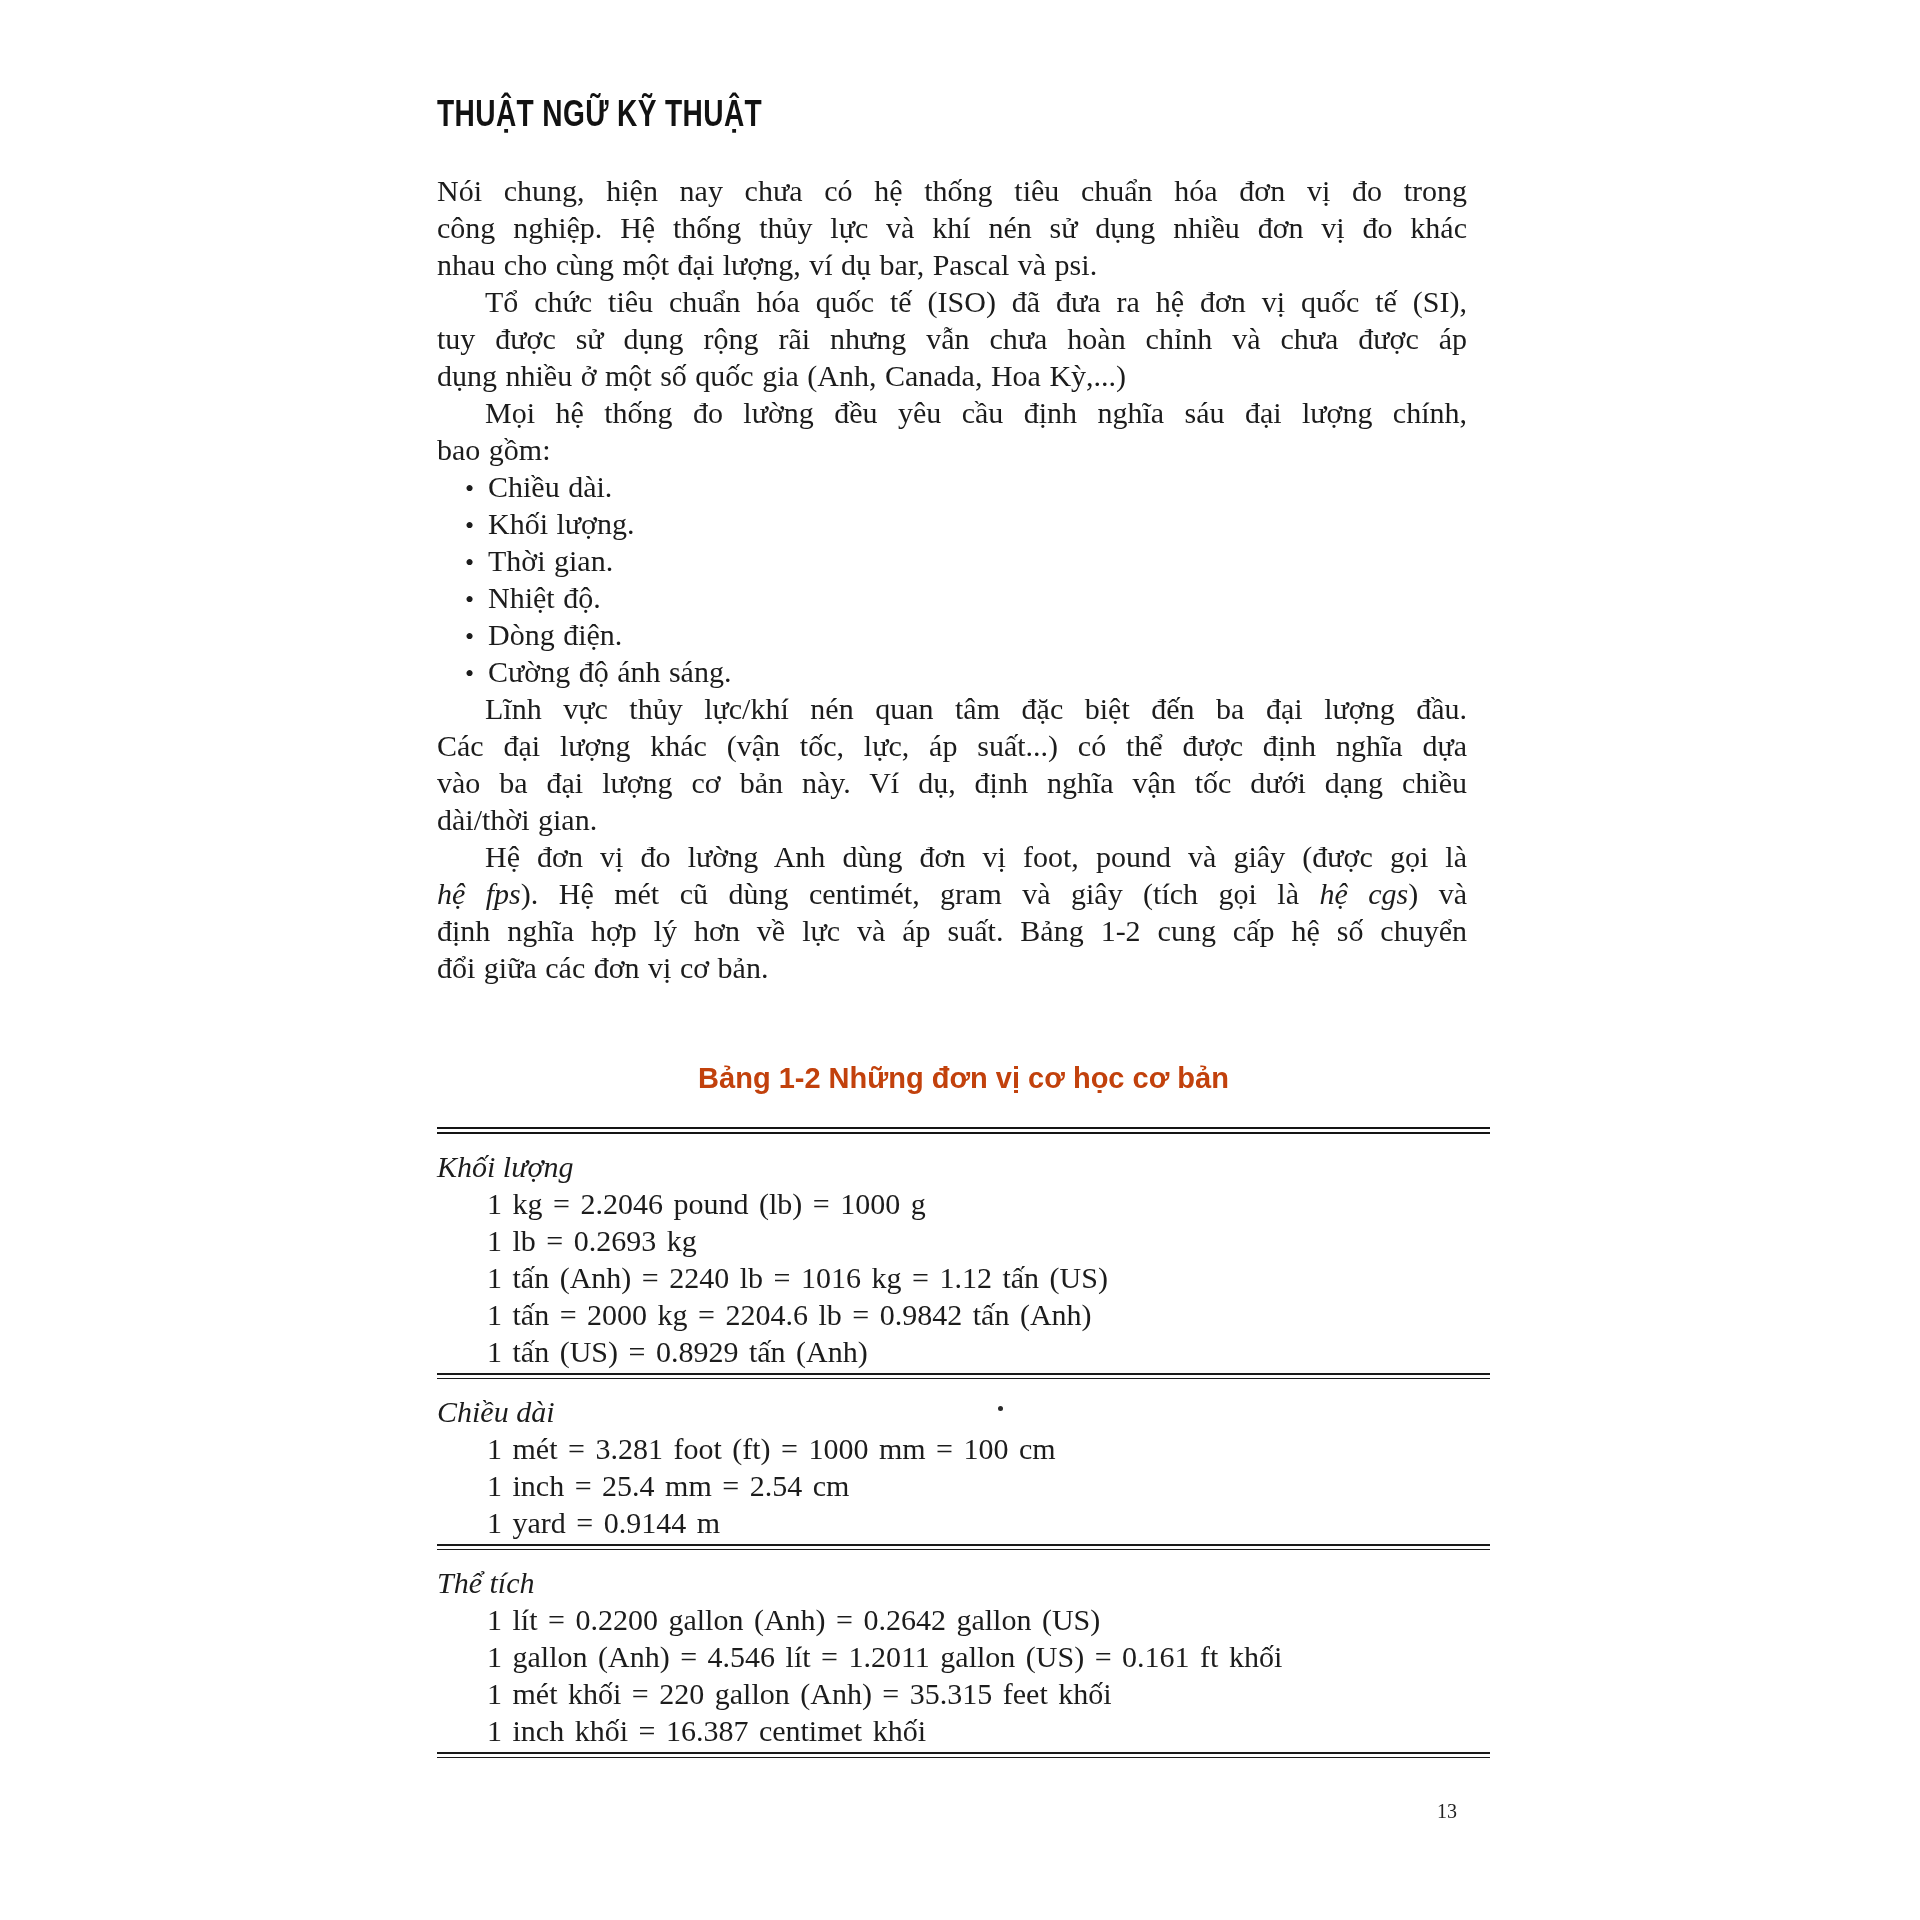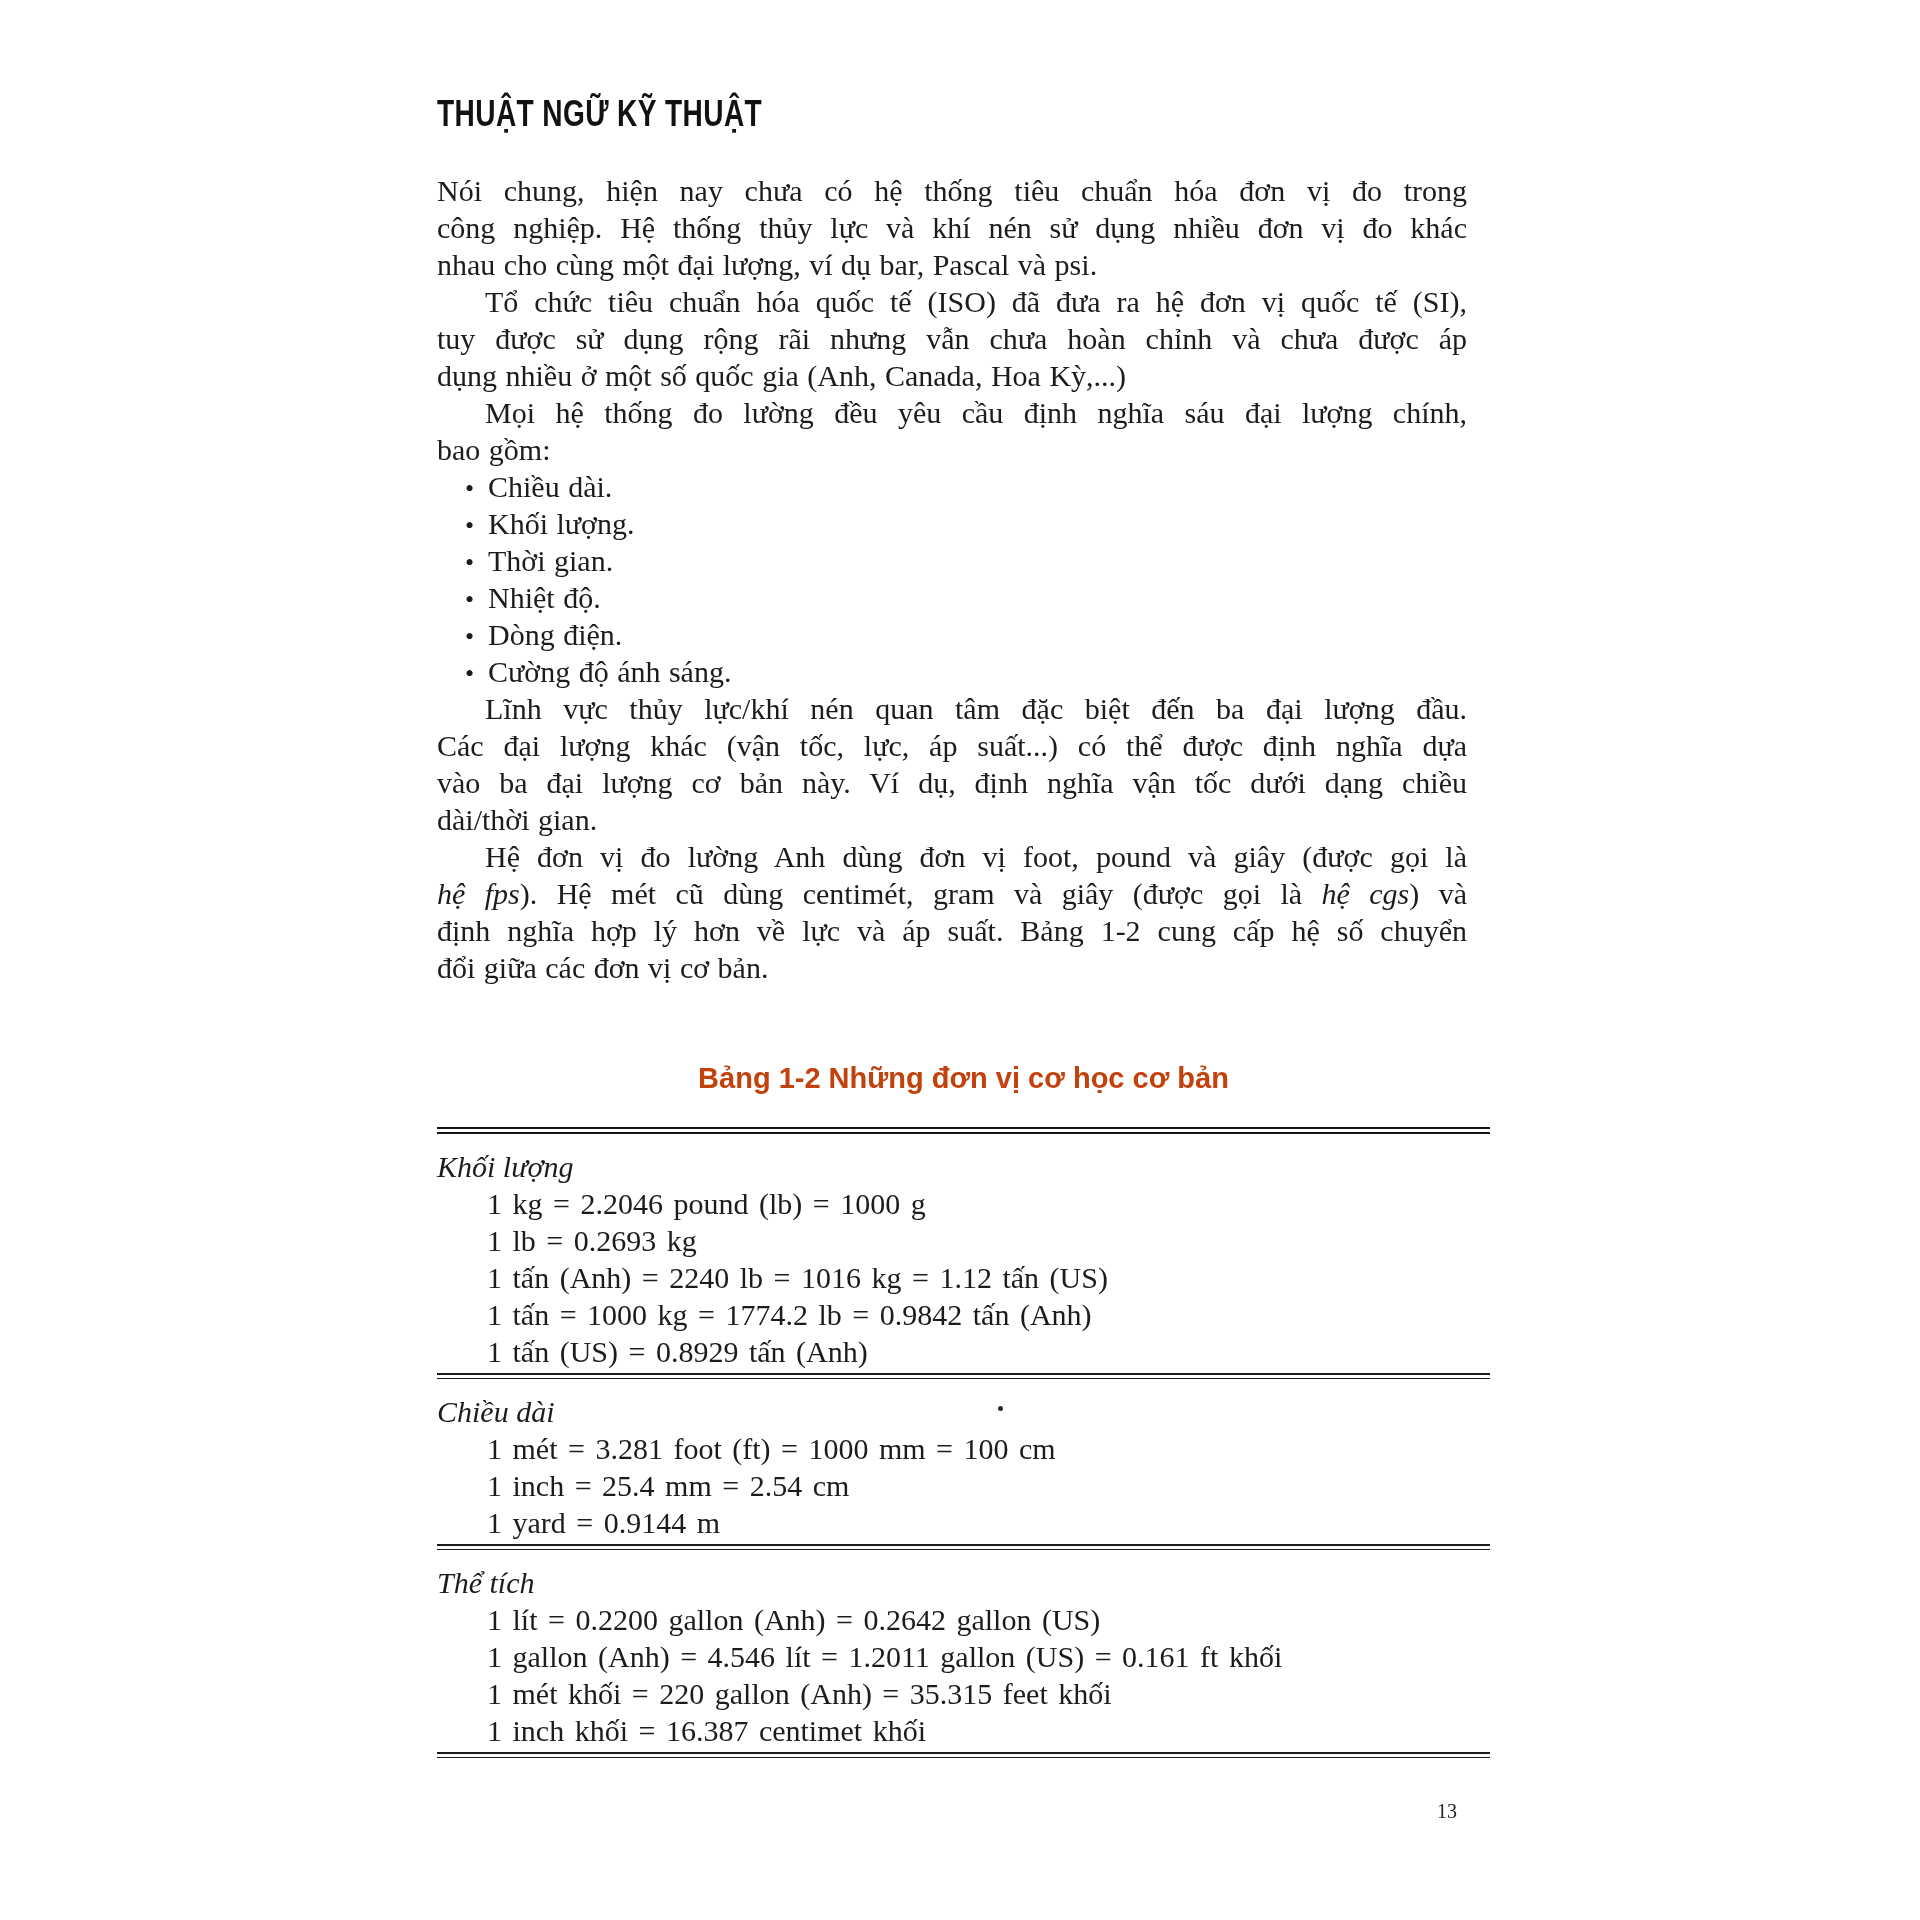--- a/index.html
+++ b/index.html
@@ -81,35 +81,35 @@
         <div class="line bullet-line"><span class="bullet">•</span><span>Cường độ ánh sáng.</span></div>
       </div>
       <div>
         <div class="line just indent"><span>Lĩnh vực thủy lực/khí nén quan tâm đặc biệt đến ba đại lượng đầu.</span></div>
         <div class="line just"><span>Các đại lượng khác (vận tốc, lực, áp suất...) có thể được định nghĩa dựa</span></div>
         <div class="line just"><span>vào ba đại lượng cơ bản này. Ví dụ, định nghĩa vận tốc dưới dạng chiều</span></div>
         <div class="line"><span>dài/thời gian.</span></div>
       </div>
       <div>
         <div class="line just indent"><span>Hệ đơn vị đo lường Anh dùng đơn vị foot, pound và giây (được gọi là</span></div>
-        <div class="line just"><i>hệ fps</i><span>). Hệ mét cũ dùng centimét, gram và giây (được gọi là </span><i>hệ cgs</i><span>) và</span></div>
+        <div class="line just"><i>hệ fps</i><span>). Hệ mét cũ dùng centimét, gram và giây (tích gọi là </span><i>hệ cgs</i><span>) và</span></div>
         <div class="line just"><span>định nghĩa hợp lý hơn về lực và áp suất. Bảng 1-2 cung cấp hệ số chuyển</span></div>
         <div class="line"><span>đổi giữa các đơn vị cơ bản.</span></div>
       </div>
     </div>
 
   <div class="caption">Bảng 1-2 Những đơn vị cơ học cơ bản</div>
 
   <div class="units-table" id="units-table">
       <div class="rule-thick"></div>
       <div class="sec-heading">Khối lượng</div>
       <div class="t-row">1 kg = 2.2046 pound (lb) = 1000 g</div>
       <div class="t-row">1 lb = 0.2693 kg</div>
       <div class="t-row">1 tấn (Anh) = 2240 lb = 1016 kg = 1.12 tấn (US)</div>
-      <div class="t-row">1 tấn = 1000 kg = 1774.2 lb = 0.9842 tấn (Anh)</div>
+      <div class="t-row">1 tấn = 2000 kg = 2204.6 lb = 0.9842 tấn (Anh)</div>
       <div class="t-row">1 tấn (US) = 0.8929 tấn (Anh)</div>
       <div class="rule-double"></div>
       <div class="sec-heading">Chiều dài</div>
       <div class="t-row">1 mét = 3.281 foot (ft) = 1000 mm = 100 cm</div>
       <div class="t-row">1 inch = 25.4 mm = 2.54 cm</div>
       <div class="t-row">1 yard = 0.9144 m</div>
       <div class="rule-double"></div>
       <div class="sec-heading">Thể tích</div>
       <div class="t-row">1 lít = 0.2200 gallon (Anh) = 0.2642 gallon (US)</div>
       <div class="t-row">1 gallon (Anh) = 4.546 lít = 1.2011 gallon (US) = 0.161 ft khối</div>

